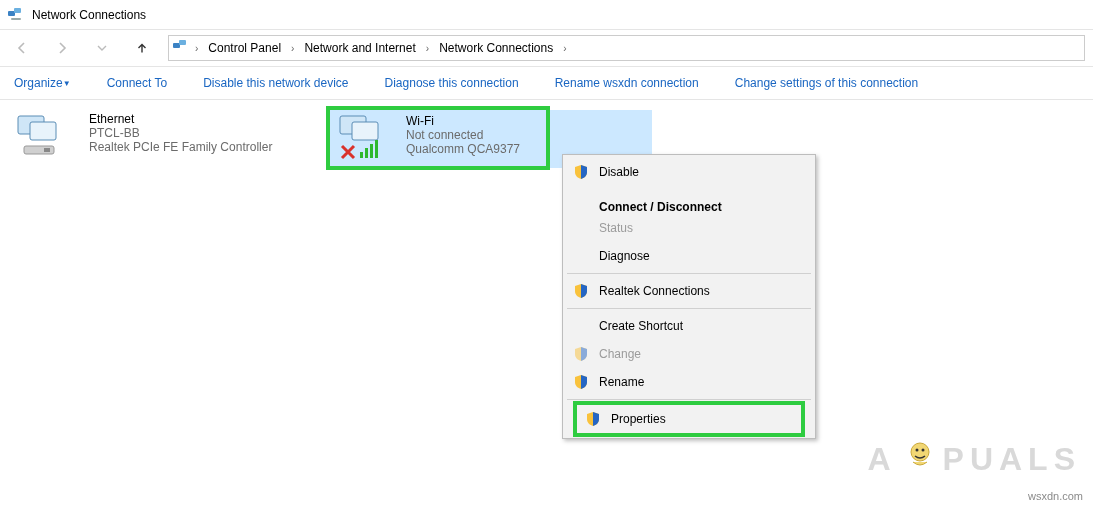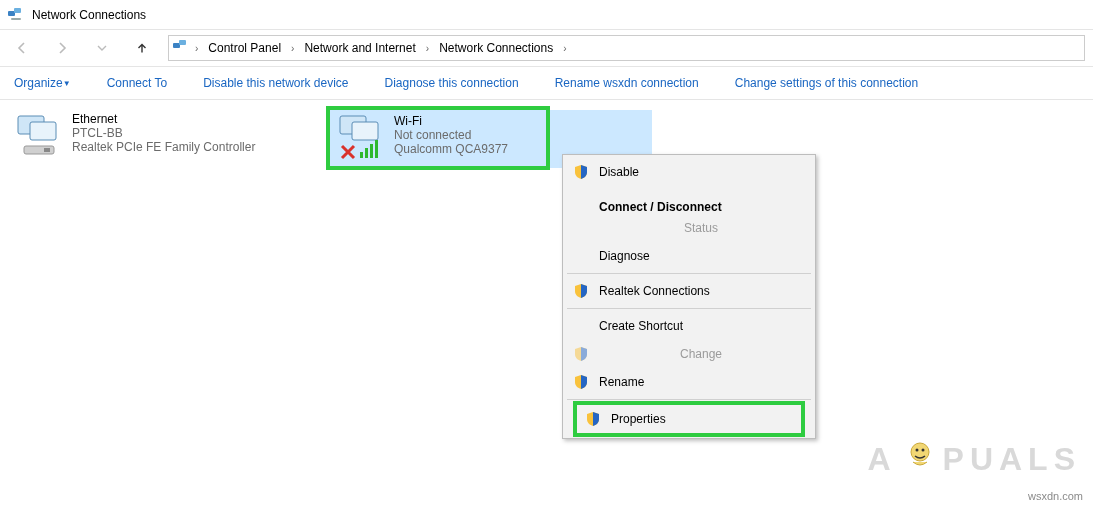--- a/index.html
+++ b/index.html
@@ -17,36 +17,36 @@
     .addressbox { flex:1; height:26px; border:1px solid #ccc; display:flex; align-items:center; padding:0 4px; gap:6px; background:#fff; }
     .addressbox .crumb { color:#000; padding:0 4px; display:flex; align-items:center; gap:6px; }
     .addressbox .sep { color:#666; font-size:10px; }
     
     .toolbar { height: 34px; display:flex; align-items:center; padding: 0 14px; gap: 36px; border-top:1px solid #e5e5e5; border-bottom:1px solid #e5e5e5; background:#fff; }
     .toolbar .tbtn { color:#1a66c2; background:transparent; border:none; font-size:12px; cursor:pointer; display:flex; align-items:center; }
     .toolbar .tbtn .drop { font-size:8px; color:#1a66c2; }
     
     .content { position:relative; padding: 8px 10px; height: calc(100% - 100px); }
     
-    .adapter { display:flex; align-items:flex-start; gap:8px; width: 300px; padding:4px; }
+    .adapter { display:flex; align-items:flex-start; gap:25px; width: 300px; padding:4px; }
     .adapter .icon { width:50px; height:48px; position:relative; }
     .adapter .texts .line1 { font-size:12px; color:#000; }
     .adapter .texts .line2 { font-size:12px; color:#6b6b6b; }
     .adapter .texts .line3 { font-size:12px; color:#6b6b6b; }
     
     .wifi-wrap { position:absolute; left:326px; top:6px; }
-    .wifi-sel { background:#cce8ff; border:4px solid #2ecc40; padding:4px 6px 4px 6px; display:flex; align-items:flex-start; gap:8px; width:224px; }
+    .wifi-sel { background:#cce8ff; border:4px solid #2ecc40; padding:4px 6px 4px 6px; display:flex; align-items:flex-start; gap:20px; width:224px; }
     .wifi-sel .icon { width:50px; height:48px; position:relative; }
     .wifi-sel .texts .line1 { font-size:12px; color:#000; }
     .wifi-sel .texts .line2,.wifi-sel .texts .line3 { font-size:12px; color:#6b6b6b; white-space:nowrap; }
     .wifi-tail { position:absolute; left:100%; top:4px; height:58px; width:102px; background:#cce8ff; }
     
     .ctxmenu { position:absolute; left:562px; top:54px; width:254px; background:#f2f2f2; border:1px solid #bdbdbd; box-shadow:2px 2px 4px rgba(0,0,0,.25); padding:3px 2px; }
     .ctxmenu .item { height:28px; display:flex; align-items:center; padding:0 10px 0 34px; font-size:12px; color:#000; position:relative; }
-    .ctxmenu .item.disabled { color:#9b9b9b;justify-content:center; }
+    .ctxmenu .item.disabled { color:#9b9b9b; }
     .ctxmenu .item.bold { font-weight:700;align-items:flex-end; }
     .ctxmenu .sep { height:1px; background:#d0d0d0; margin:3px 2px; }
     .ctxmenu .shield { position:absolute; left:8px; width:16px; height:16px; }
     .ctxmenu .green-box { border:4px solid #2ecc40; margin:-2px 8px; }
     
     .watermark { position:absolute; right:12px; bottom:28px; font-size:32px; font-weight:700; letter-spacing:6px; color:#d9d9d9; user-select:none; display:flex; align-items:center; gap:6px;}
     .watermark .glyph { color:#e6cf54; font-size:34px; letter-spacing:0; }
     .credit { position:absolute; right:10px; bottom:6px; font-size:11px; color:#8a8a8a; }
     
     

